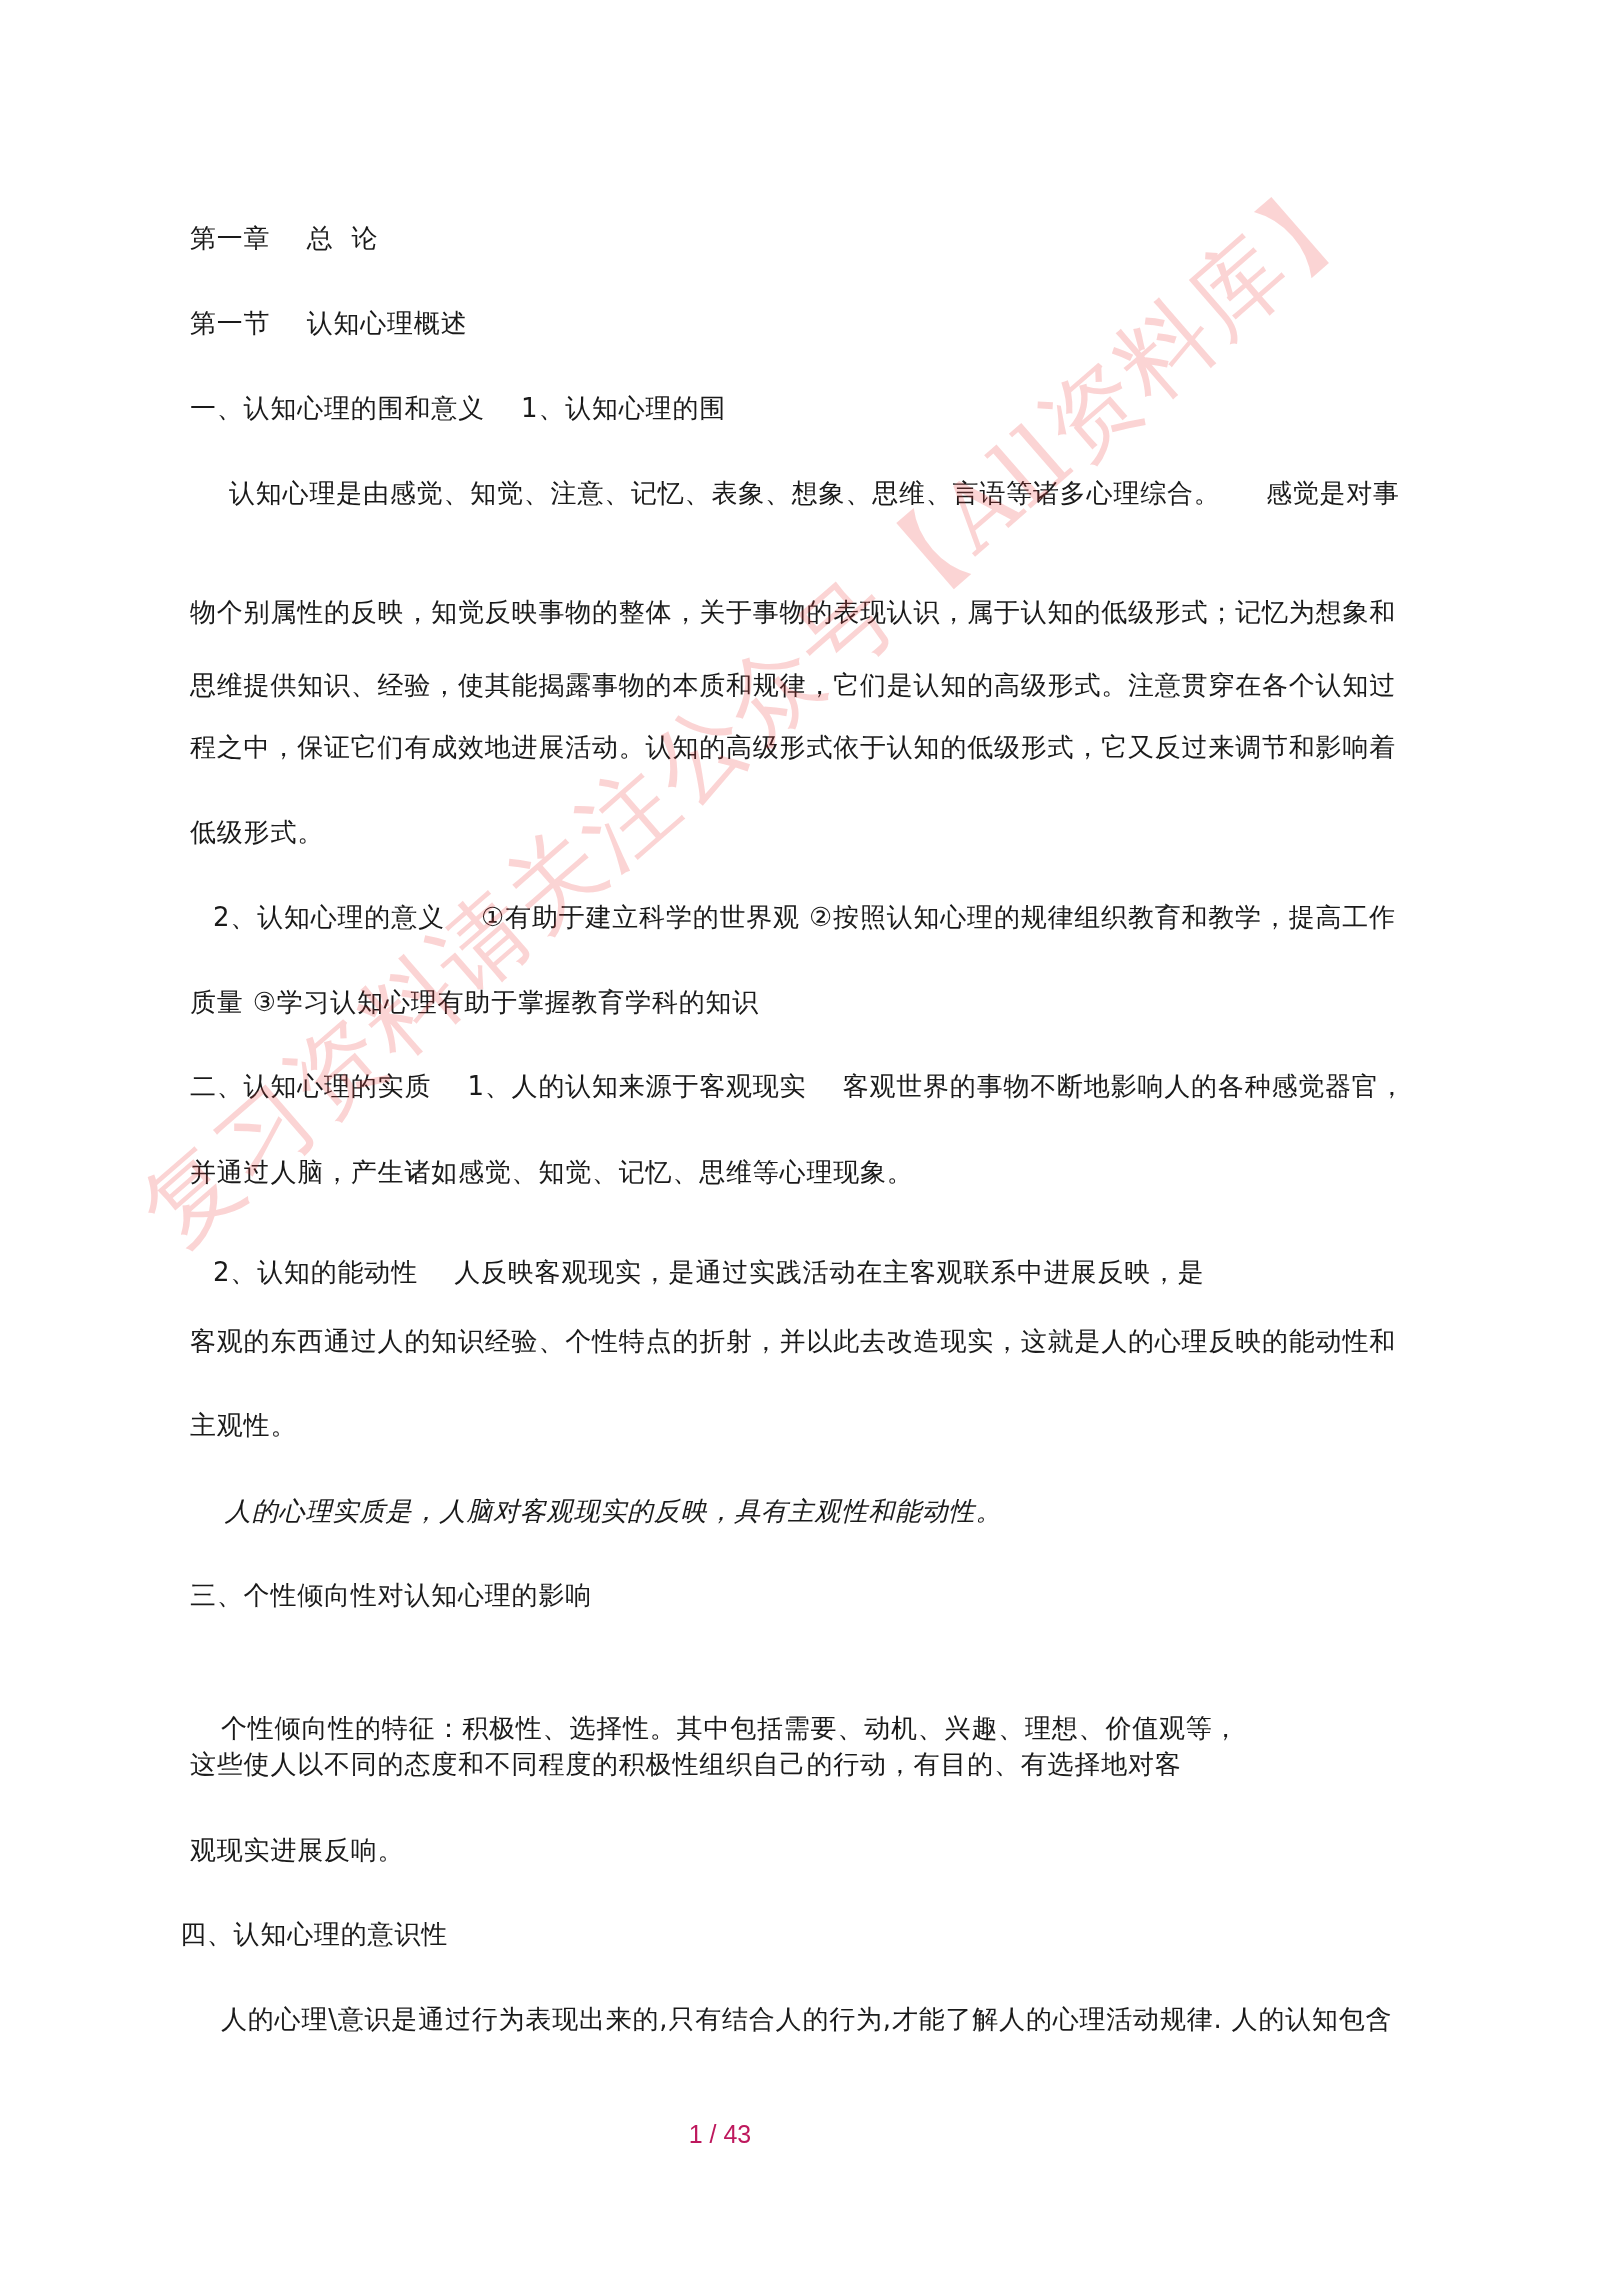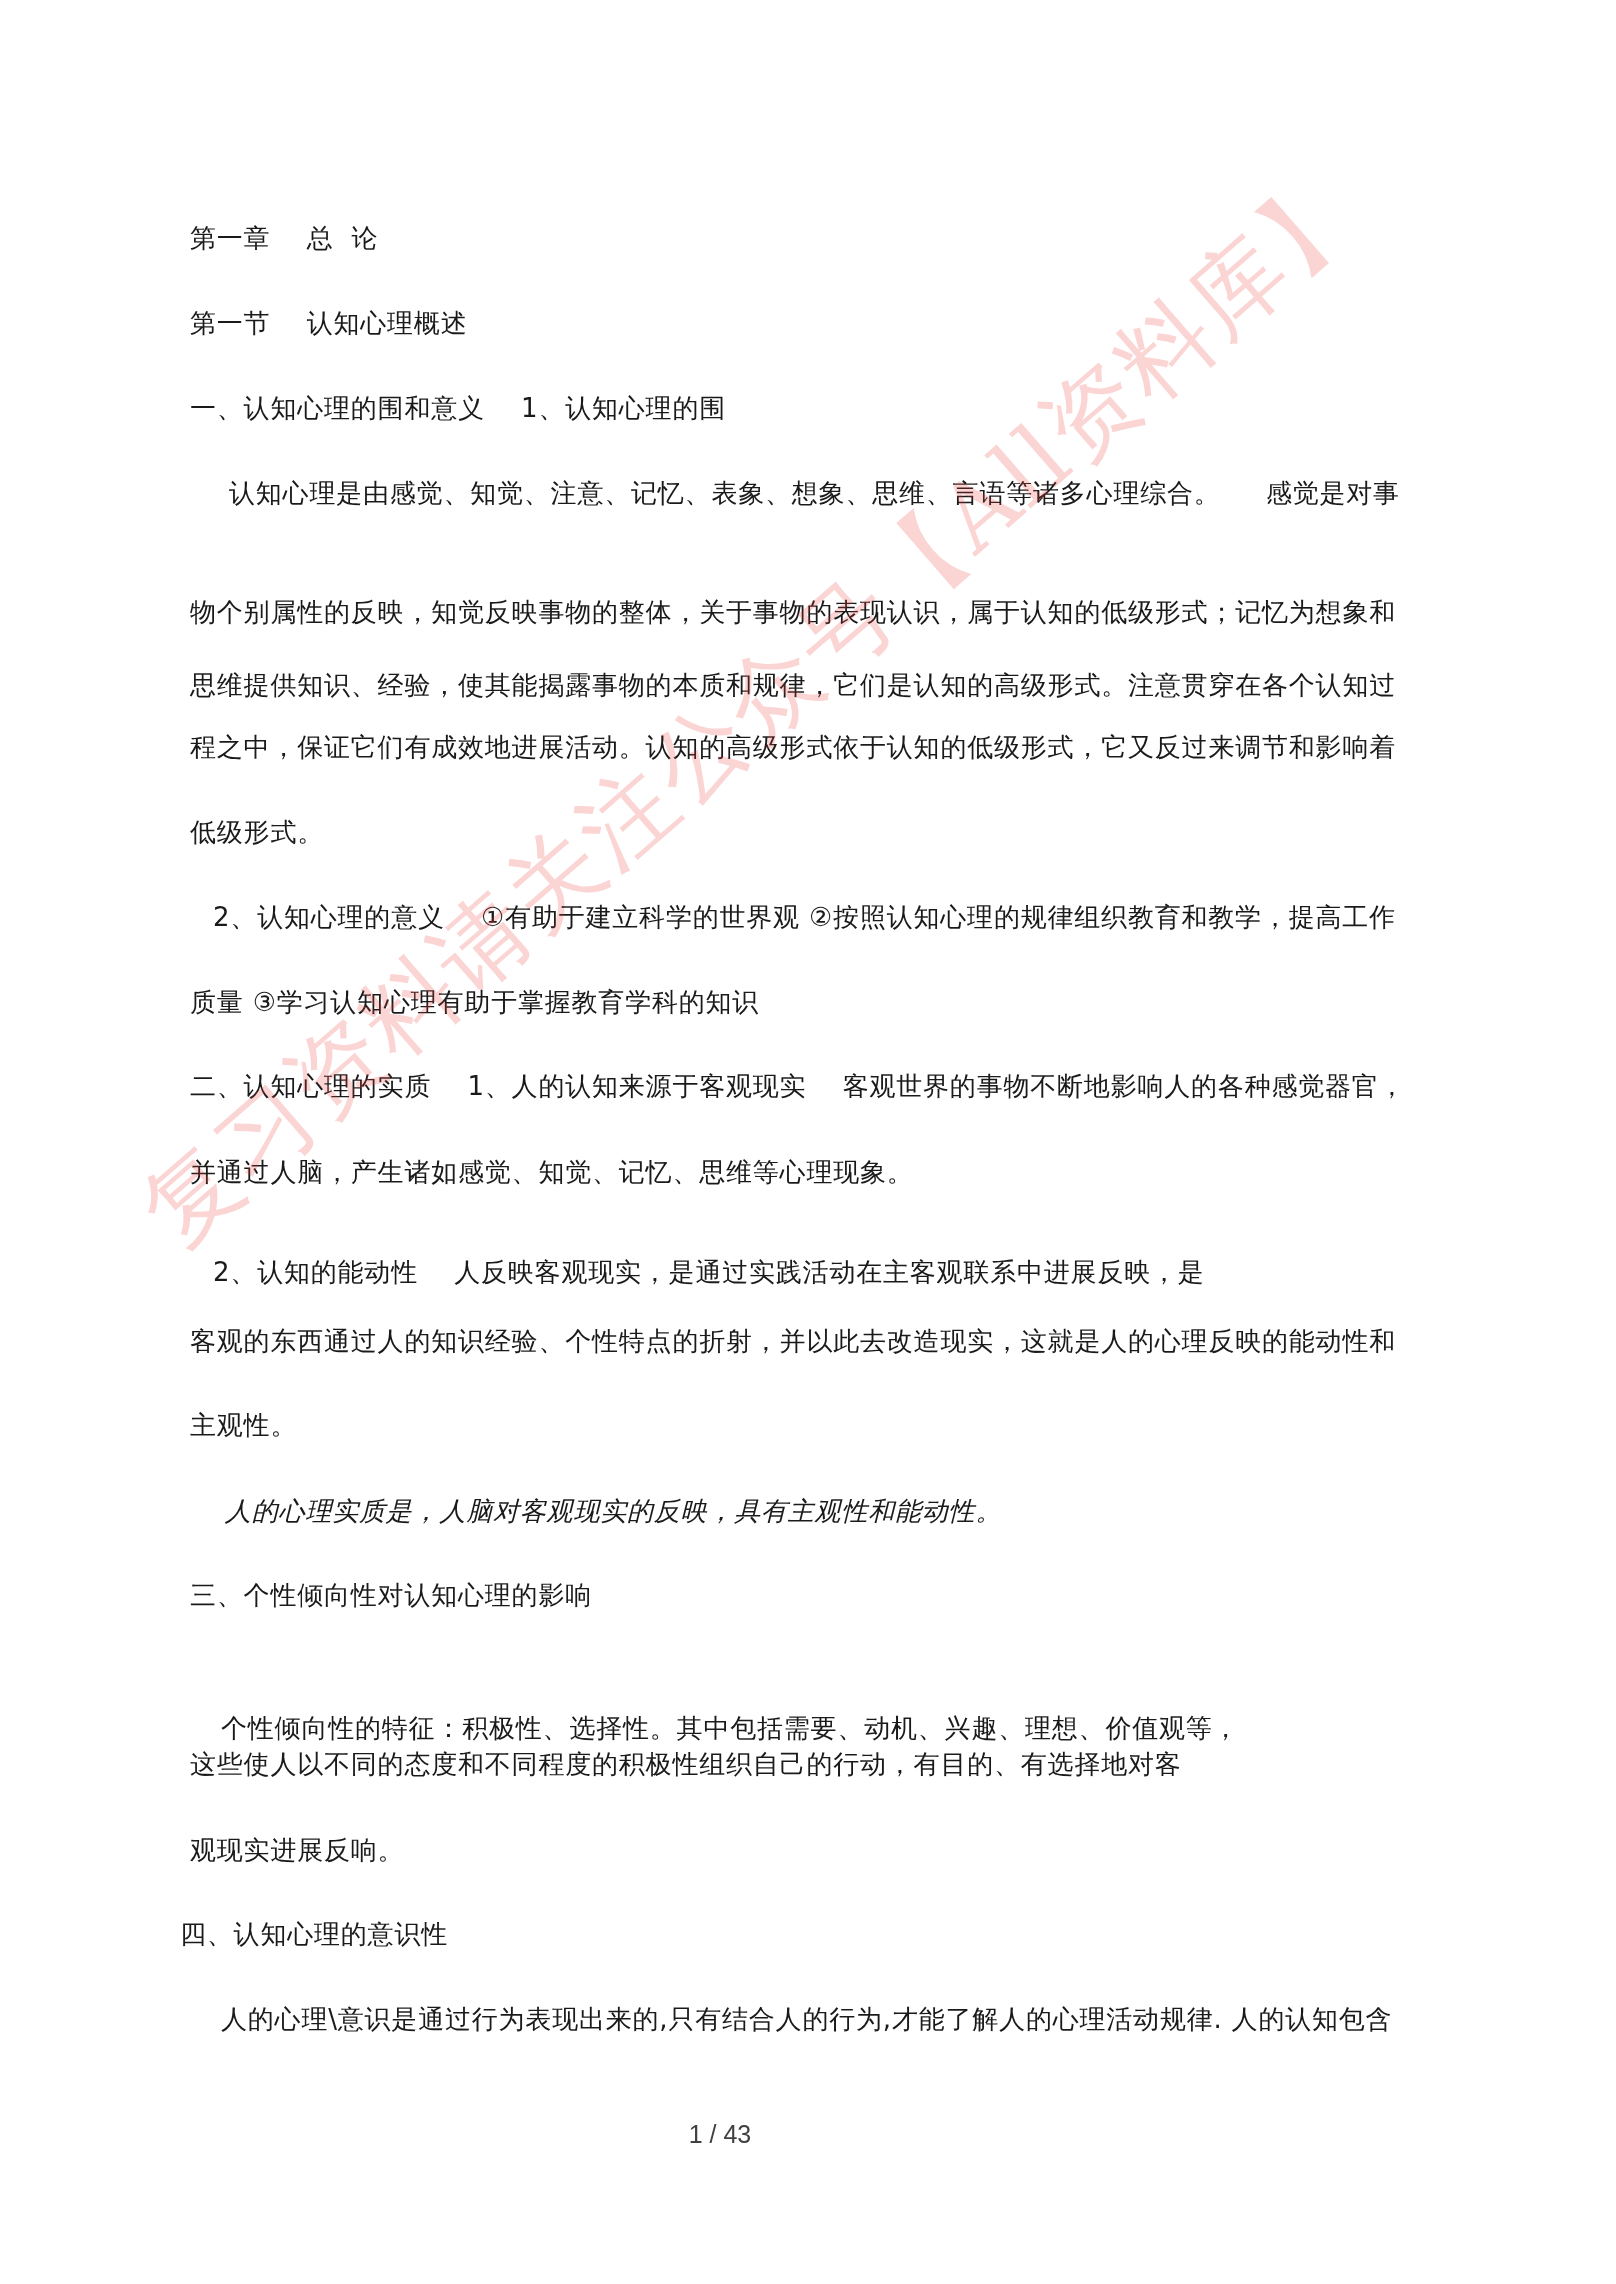--- a/index.html
+++ b/index.html
@@ -4,21 +4,21 @@
 <style>
   html, body { margin: 0; padding: 0; background: #ffffff; }
   body { width: 1616px; height: 2284px; position: relative; overflow: hidden;
          font-family: "DejaVu Sans", "Liberation Sans", sans-serif; color: #1a1a1a; }
   .page { position: absolute; left: 0; top: 0; width: 1616px; height: 2284px; background: #fff; }
   .header-link { position: absolute; left: 0; width: 1616px; top: 71px; text-align: center;
                  font-family: "DejaVu Serif", "Liberation Serif", serif; font-size: 28px; }
   .header-link span { color: #2b2bd6; border-bottom: 3.1px dashed #4a4ae0; padding-bottom: 3.1px; cursor: pointer; }
   .line { position: absolute; left: 190px; white-space: pre; font-size: 26px; line-height: 31px; letter-spacing: 0.8px; }
   .footer { position: absolute; left: 0; width: 1440px; top: 2120px; text-align: center;
-            font-family: "Liberation Sans", sans-serif; font-size: 25px; color: #404040; }
+            font-family: "Liberation Sans", sans-serif; font-size: 25px; color: #be185d; }
   .watermark { position: absolute; left: 116px; top: 1179px; transform-origin: 0 0; transform: rotate(-41deg);
                font-family: "DejaVu Serif", "Liberation Serif", serif; font-size: 93px; color: rgba(235, 60, 60, 0.22);
                white-space: nowrap; pointer-events: none; letter-spacing: 3.1px; }
 </style>
 </head>
 <body>
 
 <div class="page">
 
   <div id="lines">

